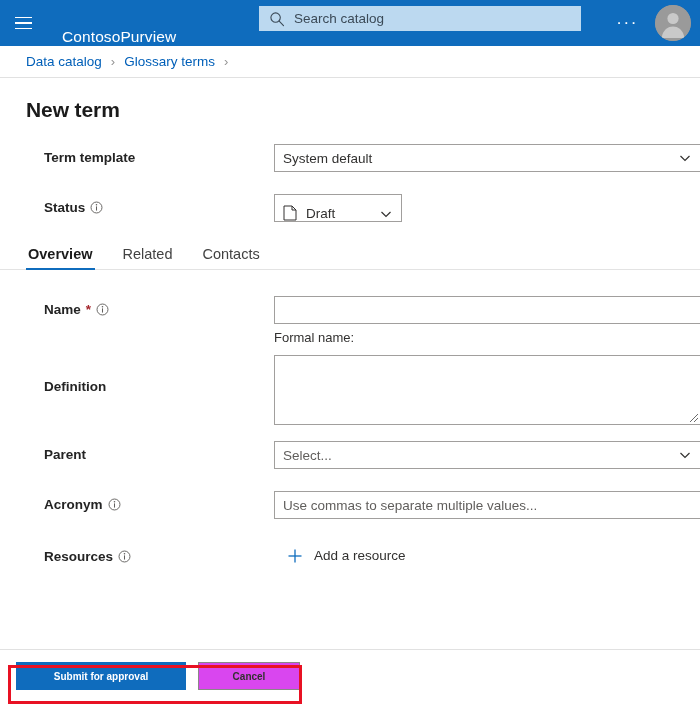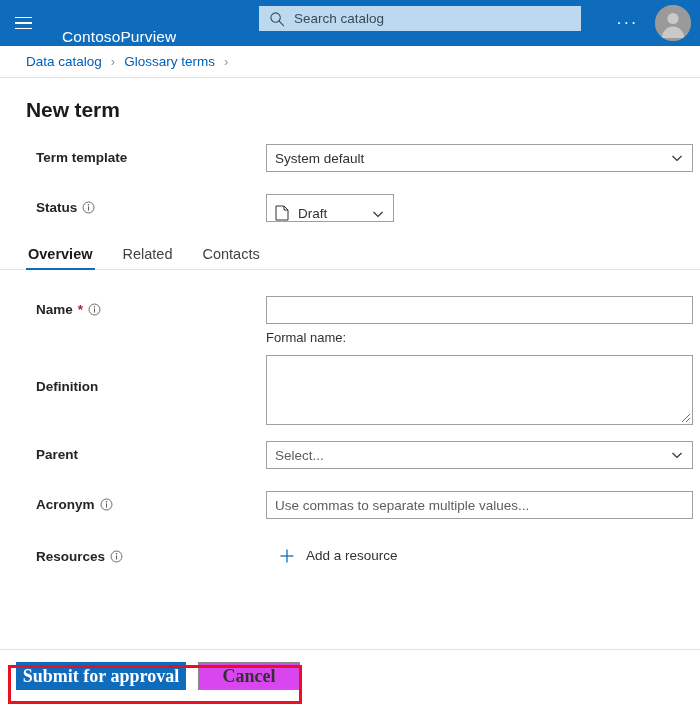--- a/index.html
+++ b/index.html
@@ -105,22 +105,23 @@
     padding: 20px 0 0 26px;
     font-weight: 600;
     letter-spacing: -.1px;
   }
 
   
   .form { padding: 22px 0 0 0; }
   .row {
     display: flex;
     align-items: flex-start;
-    padding-left: 36px;
+    padding-left: 20px;
     min-height: 34px;
+    margin-left: 24px;
   }
   .label {
     width: 230px;
     flex: 0 0 230px;
     font-size: 13.5px;
     color: #242424;
     font-weight: 600;
     display: flex;
     align-items: center;
     gap: 5px;
@@ -226,29 +227,28 @@
   .highlight-box {
     position: absolute;
     left: 8px; top: 665px;
     width: 294px; height: 39px;
     border: 3px solid #e81123;
     pointer-events: none;
   }
   .btn {
     height: 28px;
     min-width: 80px;
-    font-size: 18px;
+    font-size: 10px;
     display: flex;
     align-items: center;
     justify-content: center;
     padding: 0 14px;
     cursor: pointer;
     border: 1px solid transparent;
     white-space: nowrap;
-    font-family: Liberation Serif, serif;
   }
   .btn-primary {
     background: #0f6cbd;
     color: #ffffff;
     font-weight: 600;
     border-color: #0f6cbd;
     width: 170px;
   }
   .btn-secondary {
     background: #d946ef;

